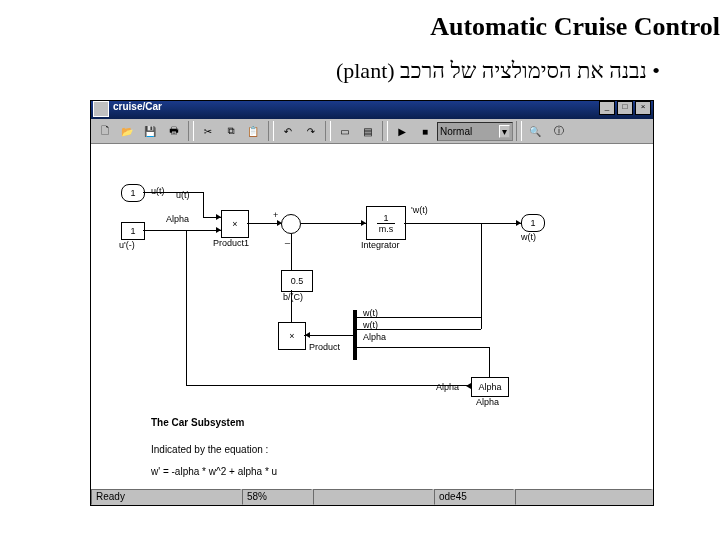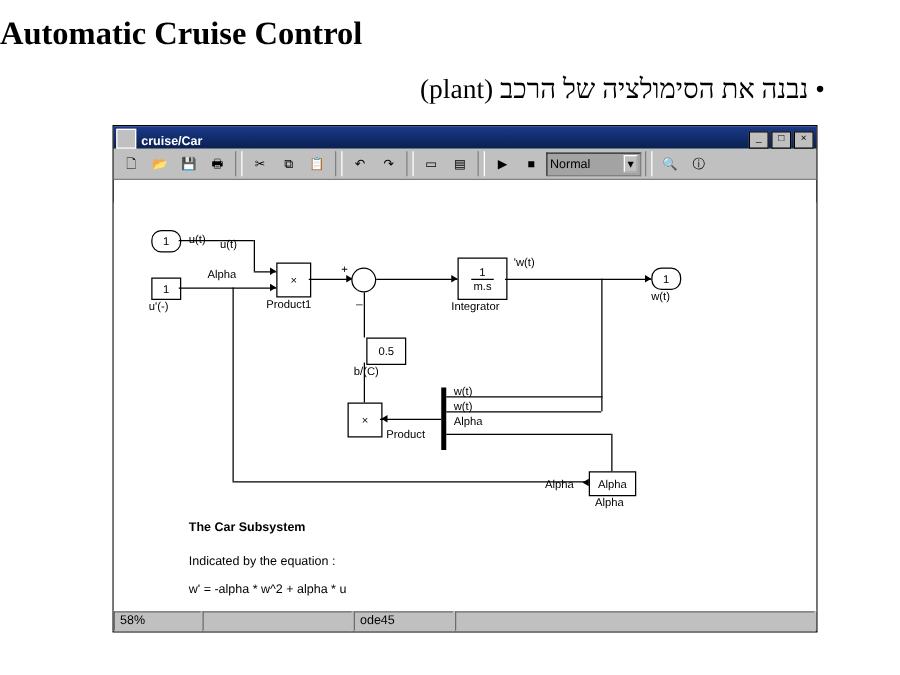--- a/index.html
+++ b/index.html
@@ -1,19 +1,19 @@
 <!DOCTYPE html>
 <html><head>
 <meta charset="utf-8">
 <style>
 body{margin:0;font-family:"Times New Roman",serif;background:#fff;width:720px;height:540px;position:relative}
-.slide-title{font-size:26px;font-weight:bold;text-align:left;padding-top:12px}
+.slide-title{font-size:26px;font-weight:bold;text-align:right;padding-top:12px}
 .bullet-line{font-size:22px;text-align:right;direction:rtl;padding:16px 60px 10px 0}
 .app{position:absolute;left:90px;top:100px;width:562px;height:404px;border:1px solid #000;font-family:Tahoma,Arial,sans-serif;font-size:10px}
-.titlebar{height:18px;background:linear-gradient(#1a3a8a,#0a2050);color:#fff;display:flex;align-items:flex-end;padding:0 2px}
+.titlebar{height:18px;background:linear-gradient(#1a3a8a,#0a2050);color:#fff;display:flex;align-items:flex-start;padding:0 2px}
 .titlebar .icon{width:14px;height:14px;background:#c0c0c0;margin-right:4px;border:1px solid #fff}
 .titlebar-text{flex:1;font-weight:bold}
 .win-btns{display:flex;gap:2px}
 .win-btn{width:14px;height:12px;background:#c0c0c0;border:1px solid #000;font-size:8px;line-height:10px;text-align:center;color:#000}
 .menubar{height:17px;background:#c0c0c0;border-bottom:1px solid #808080;display:flex;align-items:center;padding:0 3px;gap:1px}
 .menubar span{padding:1px 6px}
 .menubar u{text-decoration:underline}
 .toolbar{height:24px;background:#c0c0c0;border-bottom:1px solid #808080;display:flex;align-items:center;padding:0 3px;gap:1px}
 .tbtn{width:20px;height:20px;background:#c0c0c0;border:1px solid #c0c0c0;display:flex;align-items:center;justify-content:center}
 .tsep{width:4px;height:20px;border-left:1px solid #808080;border-right:1px solid #fff;margin:0 2px}
@@ -96,21 +96,21 @@
     <div class="blk box" style="left:275px;top:44px;width:38px;height:32px;flex-direction:column;font-size:9px">
       <div style="border-bottom:1px solid #000;padding:0 6px">1</div>
       <div>m.s</div>
     </div>
     <div class="port-lbl" style="left:270px;top:78px">Integrator</div>
     <div class="port-lbl" style="left:320px;top:43px">'w(t)</div>
 
     <div class="blk box" style="left:430px;top:52px;width:22px;height:16px;border-radius:8px">1</div>
     <div class="port-lbl" style="left:430px;top:70px">w(t)</div>
 
-    <div class="blk box" style="left:202px;top:108px;width:30px;height:20px">0.5</div>
+    <div class="blk box" style="left:190px;top:108px;width:30px;height:20px">0.5</div>
     <div class="port-lbl" style="left:192px;top:130px">b/(C)</div>
 
     <div class="blk box" style="left:187px;top:160px;width:26px;height:26px">×</div>
     <div class="port-lbl" style="left:218px;top:180px">Product</div>
 
     <div class="blk" style="left:262px;top:148px;width:4px;height:50px;background:#000"></div>
     <div class="port-lbl" style="left:272px;top:146px">w(t)</div>
     <div class="port-lbl" style="left:272px;top:158px">w(t)</div>
     <div class="port-lbl" style="left:272px;top:170px">Alpha</div>
 
@@ -150,18 +150,19 @@
 
     <div class="line vline" style="left:95px;top:68px;height:155px"></div>
     <div class="line hline" style="left:95px;top:223px;width:285px"></div>
 
     <div class="ann" style="left:60px;top:255px;font-weight:bold">The Car Subsystem</div>
     <div class="ann" style="left:60px;top:282px">Indicated by the equation :</div>
     <div class="ann" style="left:60px;top:304px">w' = -alpha * w^2 + alpha * u</div>
   </div>
 
   <div class="statusbar">
+    <div class="status-cell" style="width:140px">Ready</div>
     <div class="status-cell" style="width:60px">58%</div>
     <div class="status-cell" style="width:110px"></div>
     <div class="status-cell" style="width:70px">ode45</div>
     <div class="status-cell" style="flex:1"></div>
   </div>
 </div>
 
 </body></html>

